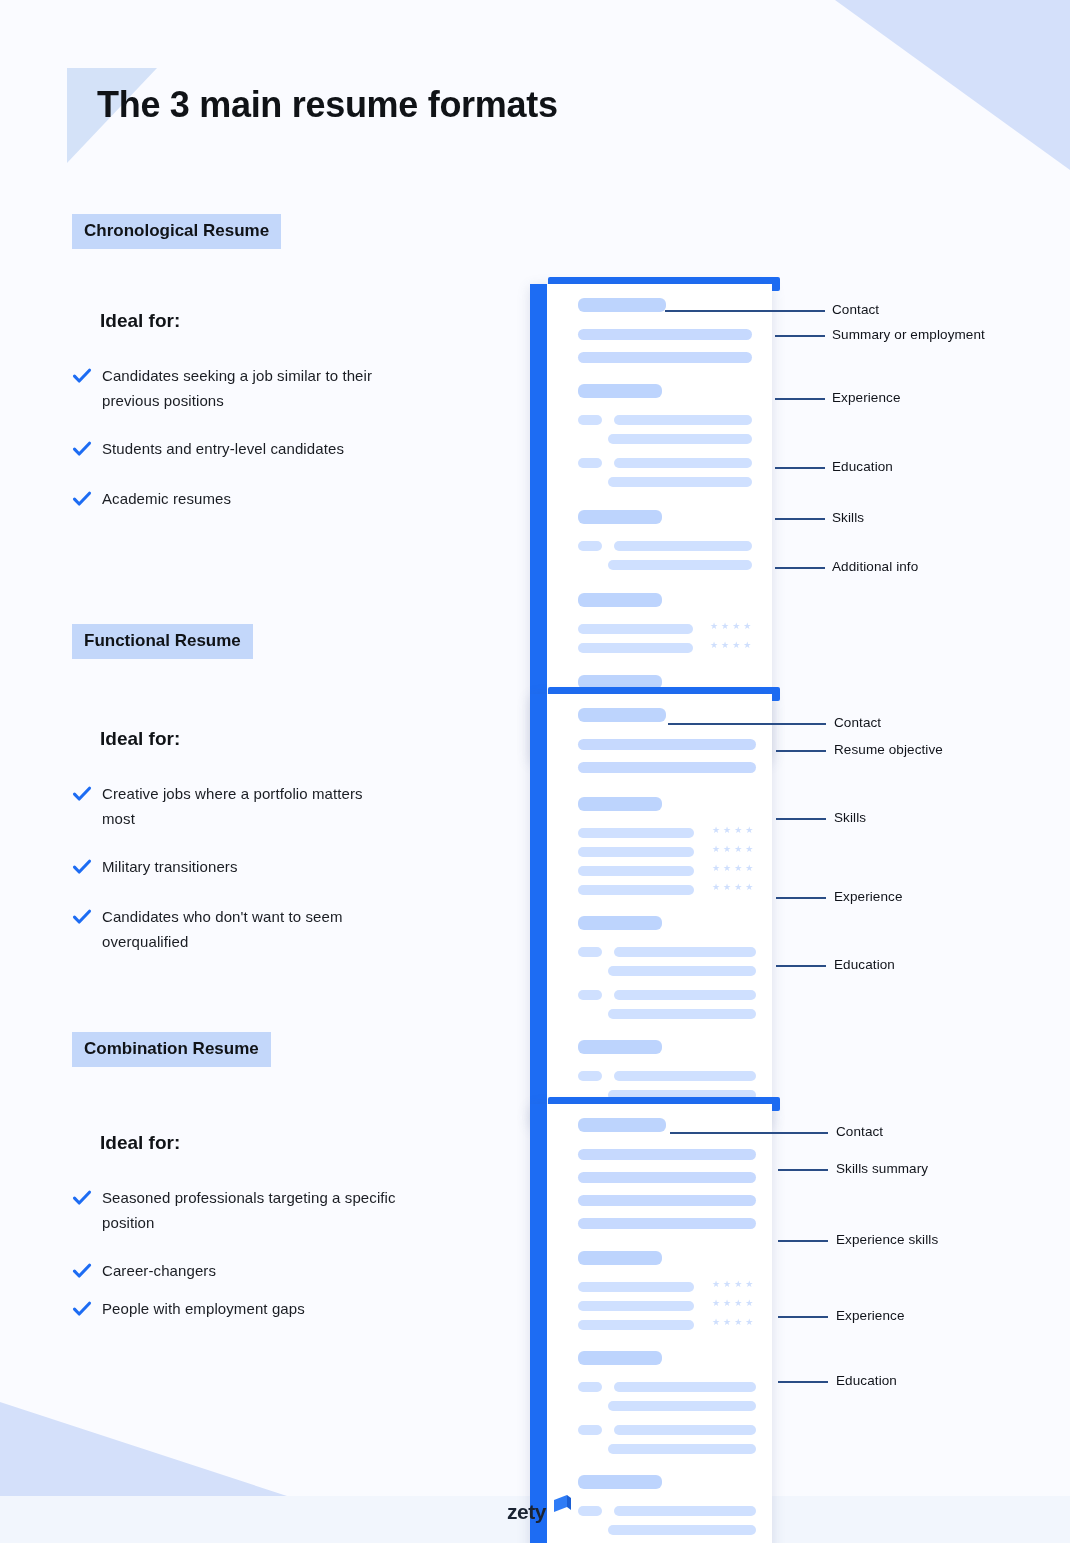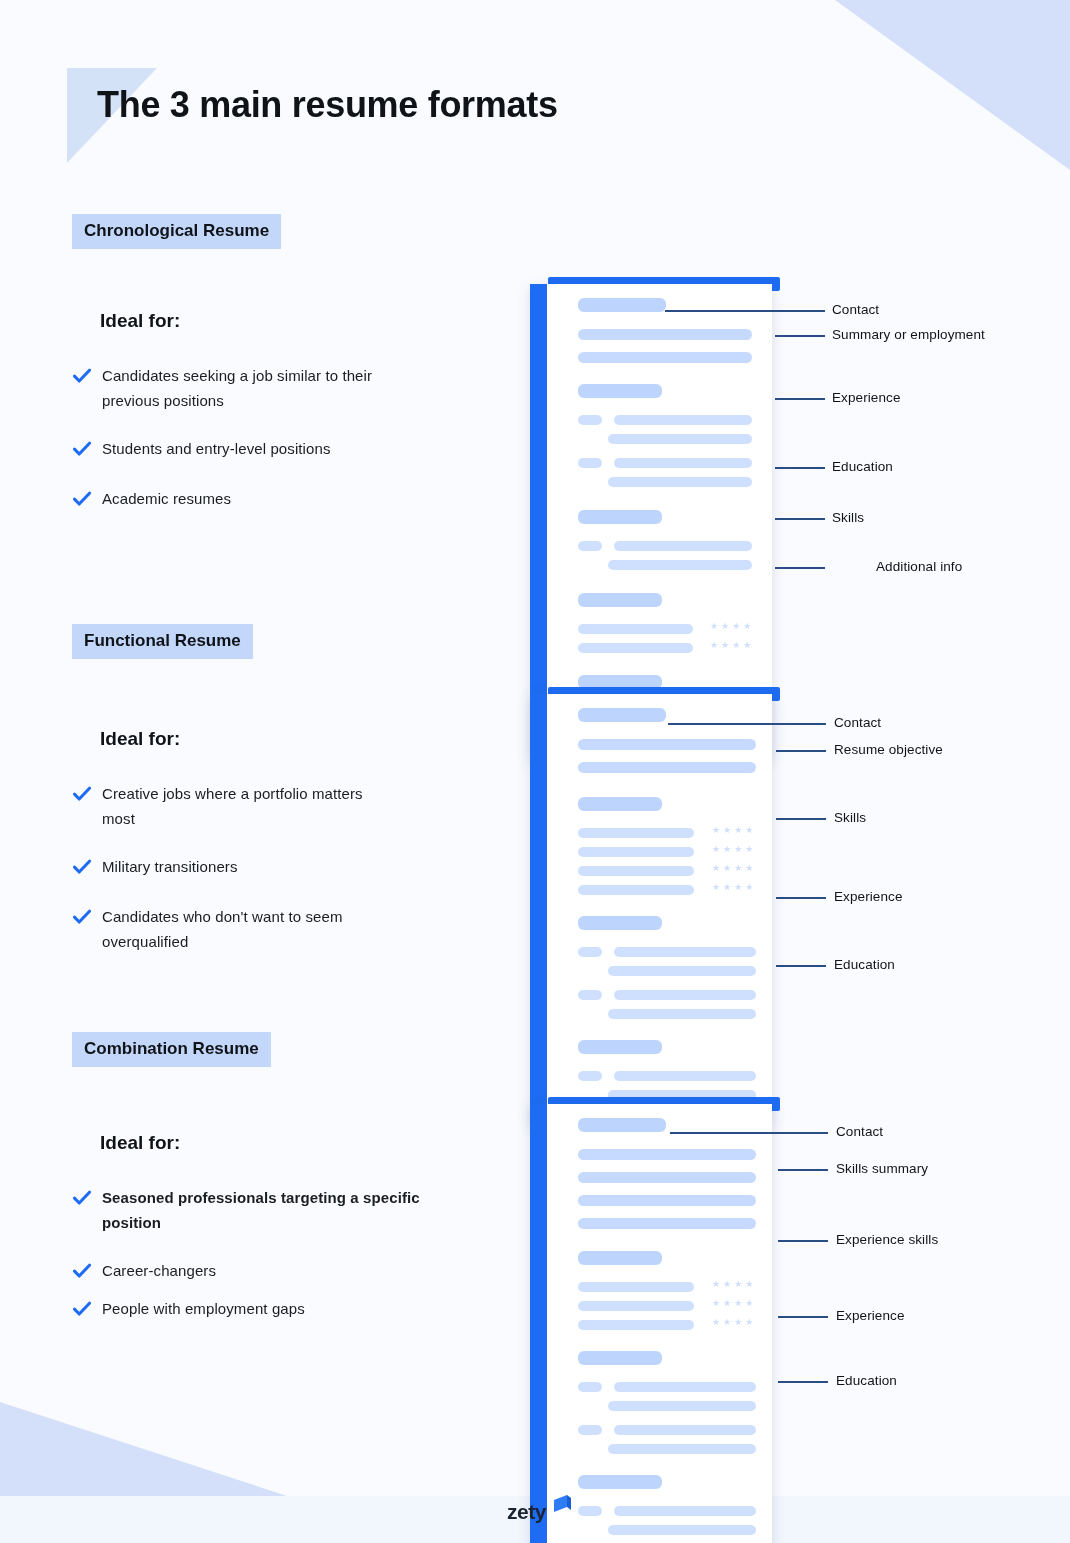--- a/index.html
+++ b/index.html
@@ -138,21 +138,21 @@
         </svg>
     </span>
     <span class="btxt" style="max-width:300px;">Candidates seeking a job similar to their previous positions</span>
   </div>
   <div class="bullet" style="margin-bottom:26px;">
     <span class="chk">
       <svg width="20" height="20" viewBox="0 0 20 20">
           <path d="M2.5 10.2 L7.2 15 L17.5 4.2" stroke="#1d6cf3" stroke-width="3.1" fill="none" stroke-linecap="round" stroke-linejoin="round"></path>
         </svg>
     </span>
-    <span class="btxt">Students and entry-level positions</span>
+    <span class="btxt">Students and entry-level candidates</span>
   </div>
   <div class="bullet">
     <span class="chk">
       <svg width="20" height="20" viewBox="0 0 20 20">
           <path d="M2.5 10.2 L7.2 15 L17.5 4.2" stroke="#1d6cf3" stroke-width="3.1" fill="none" stroke-linecap="round" stroke-linejoin="round"></path>
         </svg>
     </span>
     <span class="btxt">Academic resumes</span>
   </div>
 </div>
@@ -236,21 +236,21 @@
 <div class="leader" style="left:775px;top:398px;width:50px;"></div>
 <div class="lbl" style="left:832px;top:390px;">Experience</div>
 
 <div class="leader" style="left:775px;top:467px;width:50px;"></div>
 <div class="lbl" style="left:832px;top:459px;">Education</div>
 
 <div class="leader" style="left:775px;top:518px;width:50px;"></div>
 <div class="lbl" style="left:832px;top:510px;">Skills</div>
 
 <div class="leader" style="left:775px;top:567px;width:50px;"></div>
-<div class="lbl" style="left:876px;top:559px;">Additional info</div>
+<div class="lbl" style="left:832px;top:559px;">Additional info</div>
 
 <div class="chip" style="left:72px;top:624px;">Functional Resume</div>
 
 <div class="idealfor" style="top:728px;">Ideal for:</div>
 
 <div class="bullets" style="top:782px;">
   <div class="bullet">
     <span class="chk">
       <svg width="20" height="20" viewBox="0 0 20 20">
           <path d="M2.5 10.2 L7.2 15 L17.5 4.2" stroke="#1d6cf3" stroke-width="3.1" fill="none" stroke-linecap="round" stroke-linejoin="round"></path>
@@ -363,21 +363,21 @@
 
 <div class="idealfor" style="top:1132px;">Ideal for:</div>
 
 <div class="bullets" style="top:1186px;">
   <div class="bullet">
     <span class="chk">
       <svg width="20" height="20" viewBox="0 0 20 20">
           <path d="M2.5 10.2 L7.2 15 L17.5 4.2" stroke="#1d6cf3" stroke-width="3.1" fill="none" stroke-linecap="round" stroke-linejoin="round"></path>
         </svg>
     </span>
-    <span class="btxt" style="max-width:320px;font-weight:bold;">Seasoned professionals targeting a specific position</span>
+    <span class="btxt" style="max-width:320px;">Seasoned professionals targeting a specific position</span>
   </div>
   <div class="bullet" style="margin-bottom:14px;">
     <span class="chk">
       <svg width="20" height="20" viewBox="0 0 20 20">
           <path d="M2.5 10.2 L7.2 15 L17.5 4.2" stroke="#1d6cf3" stroke-width="3.1" fill="none" stroke-linecap="round" stroke-linejoin="round"></path>
         </svg>
     </span>
     <span class="btxt">Career-changers</span>
   </div>
   <div class="bullet">

